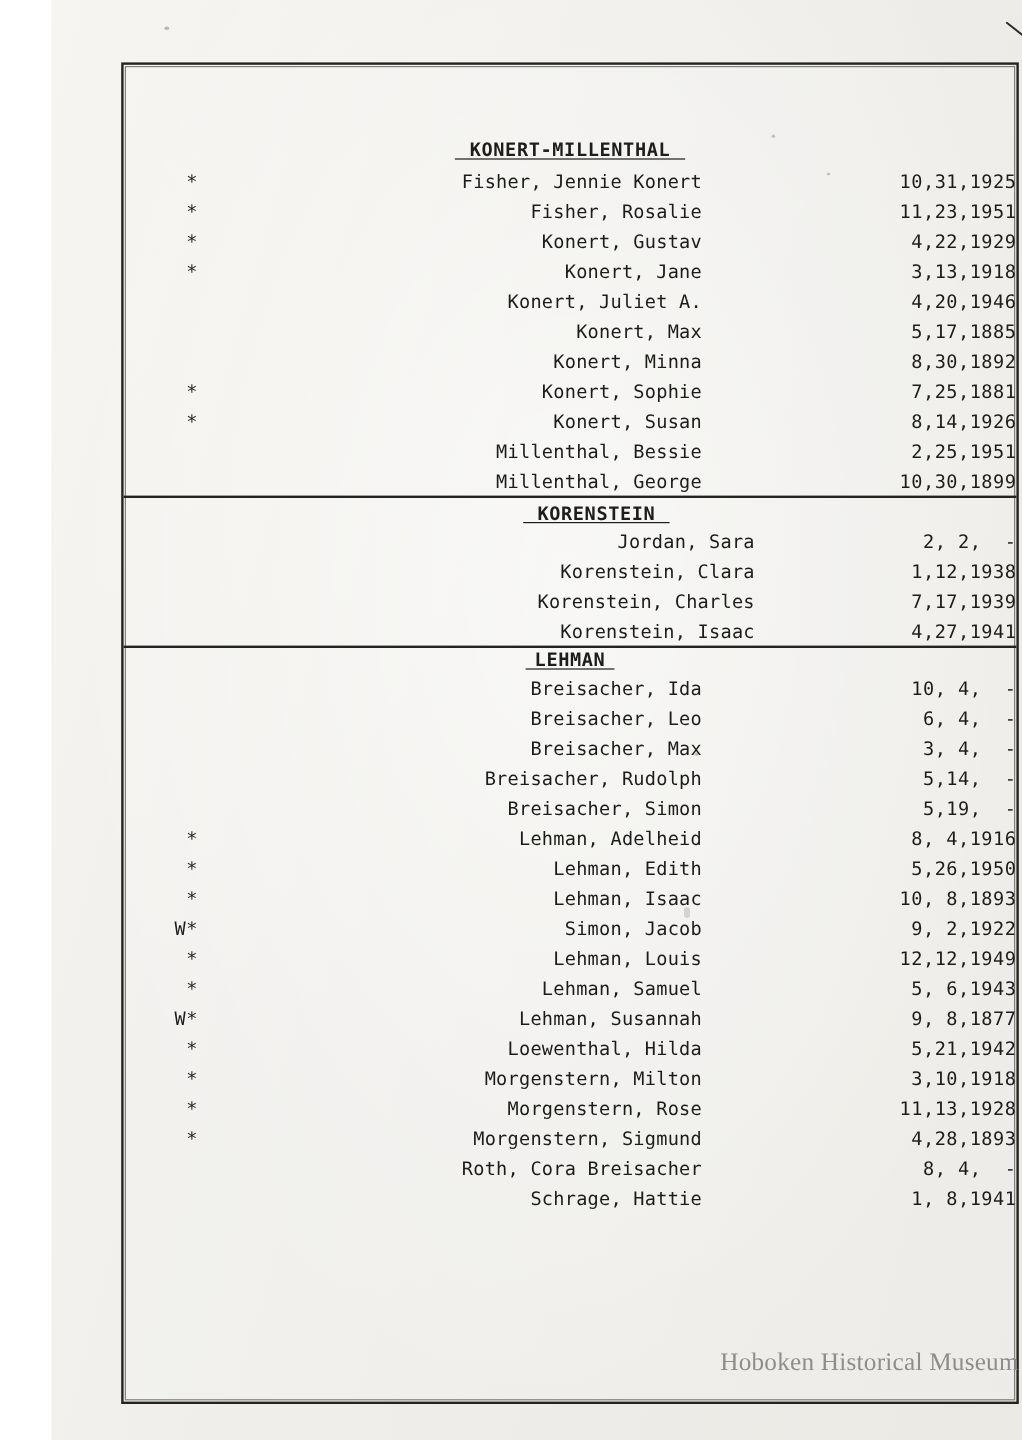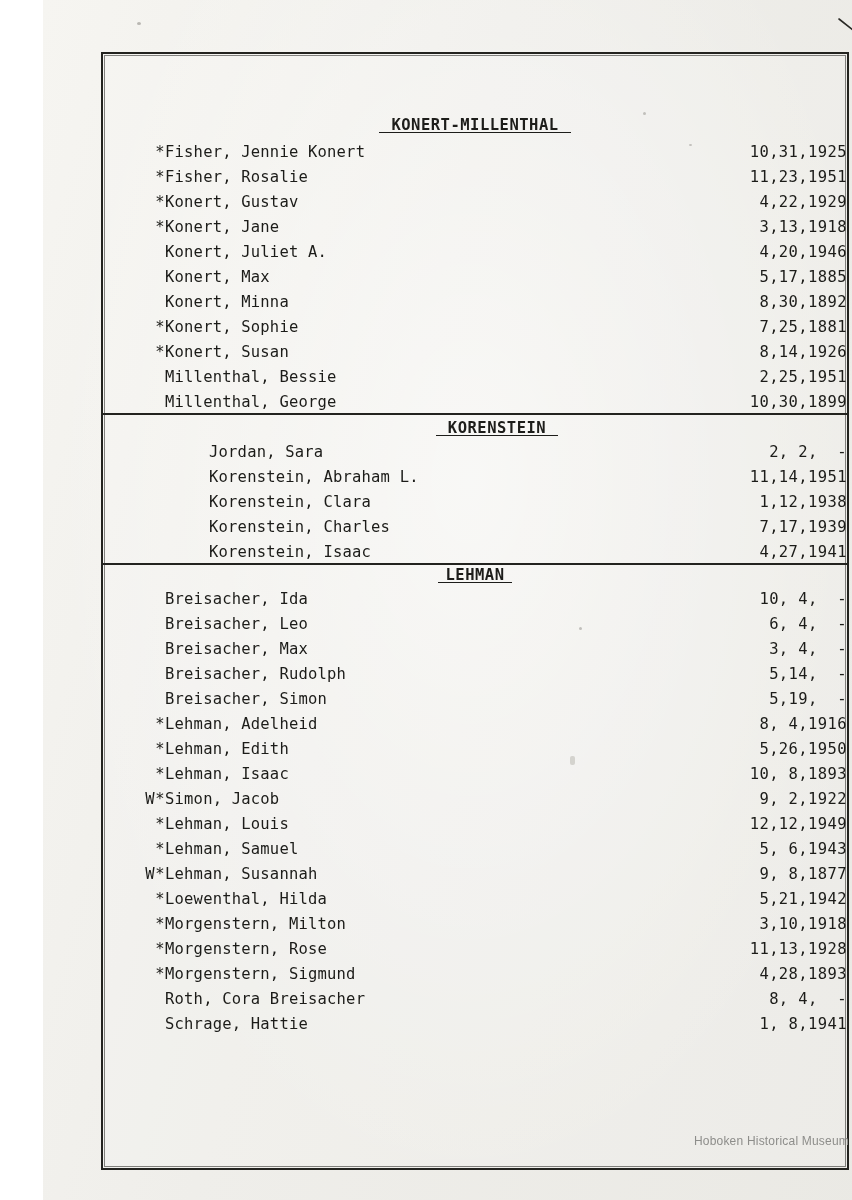--- a/index.html
+++ b/index.html
@@ -102,43 +102,43 @@
     white-space: pre;
   }
   td.flag {
     width: 62px;
     text-align: right;
     padding-right: 6px;
     letter-spacing: 0.5px;
   }
   td.name {
     width: 420px;
-    text-align: left;
+    text-align: right;
     letter-spacing: 0.2px;
   }
   td.date {
     text-align: right;
     padding-right: 22px;
     letter-spacing: 0.4px;
   }
 
   .sec-body { padding-top: 2px; }
 
   #sec1 { padding-top: 62px; }
   #sec1 .sec-title { margin-bottom: 3px; }
   #sec2 { padding-top: 5px; padding-left: 44px; }
   #sec3 { padding-top: 2px; }
 
   
   #watermark {
     position: absolute;
     right: 46px;
     bottom: 52px;
-    font-family: Liberation Sans, sans-serif;
-    font-size: 12px;
+    font-family: Liberation Serif, serif;
+    font-size: 21px;
     color: #8d8d8a;
     letter-spacing: 0.2px;
     text-align: center;
   }
 </style>
 </head>
 <body>
 
 <div id="scan">
   <div class="speck" style="left:94px; top:22px; width:4px; height:3px;"></div>
@@ -230,25 +230,20 @@
       <div class="sec-body">
         <table class="entries">
           <tbody>
             <tr>
               <td class="flag"></td>
               <td class="name">Jordan, Sara</td>
               <td class="date">2, 2,  -</td>
             </tr>
             <tr>
               <td class="flag"></td>
-              <td class="name">Korenstein, Abraham L.</td>
-              <td class="date">11,14,1951</td>
-            </tr>
-            <tr>
-              <td class="flag"></td>
               <td class="name">Korenstein, Clara</td>
               <td class="date">1,12,1938</td>
             </tr>
             <tr>
               <td class="flag"></td>
               <td class="name">Korenstein, Charles</td>
               <td class="date">7,17,1939</td>
             </tr>
             <tr>
               <td class="flag"></td>

